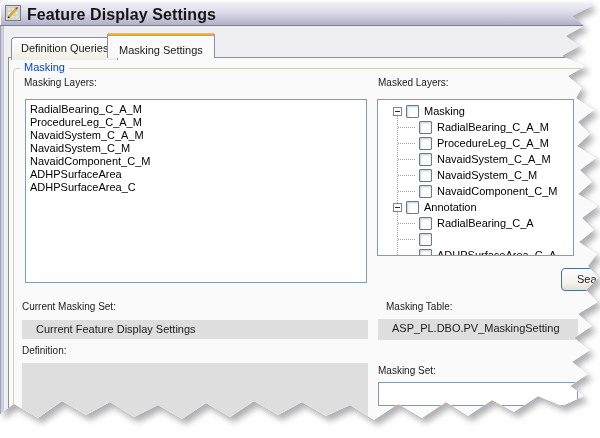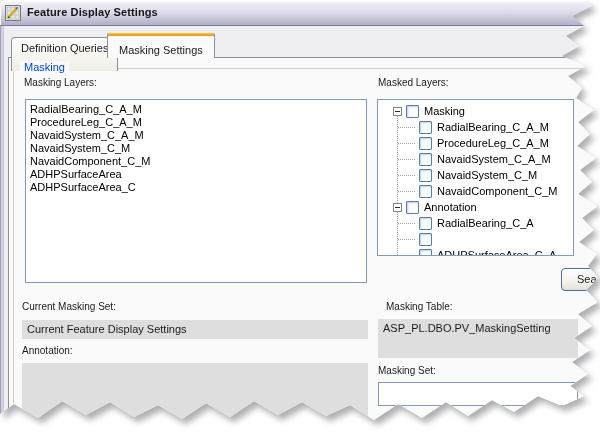--- a/index.html
+++ b/index.html
@@ -17,29 +17,29 @@
       422px 418px,398px 404px,374px 420px,350px 405px,326px 416px,302px 402px,278px 415px,
       254px 401px,230px 417px,206px 403px,182px 419px,158px 405px,134px 417px,110px 402px,
       86px 415px,62px 401px,38px 418px,14px 404px,0px 414px);}
 
   
   .titlebar{position:absolute;left:0;top:0;width:600px;height:26px;
     background:linear-gradient(180deg,#FDFDFE 0%,#EDECf4 18%,#D8D7E6 55%,#BDBCD2 85%,#B2B1C9 100%);
     border-bottom:1px solid #7C7BA0;border-radius:7px 0 0 0;
     box-shadow:inset 0 1px 0 #ffffff, inset 1px 0 0 #ffffff;}
   .title-icon{position:absolute;left:5px;top:5px;width:16px;height:16px;}
-  .title-text{position:absolute;left:27px;top:6px;font-size:11px;font-weight:bold;color:#151515;letter-spacing:.1px;}
+  .title-text{position:absolute;left:27px;top:6px;font-size:16px;font-weight:bold;color:#151515;letter-spacing:.1px;}
   .frame-left{position:absolute;left:0;top:26px;width:4px;height:412px;
     background:linear-gradient(90deg,#8E8CAA 0%,#DCDBE8 45%,#C2C1D4 100%);}
 
   
   .page{position:absolute;left:8px;top:57px;width:592px;height:381px;
     background:#FAFAFB;border:1px solid #8A9195;}
   .tab{position:absolute;font-size:11px;color:#1a1a1a;text-align:center;cursor:default;}
-  .tab-inactive{left:11px;top:37px;height:34px;line-height:20px;padding:0 9px;
+  .tab-inactive{left:11px;top:37px;height:23px;line-height:20px;padding:0 9px;
     background:linear-gradient(180deg,#FEFEFE,#F0EEE5);
     border:1px solid #8A9195;border-bottom:none;border-radius:4px 4px 0 0;z-index:2;}
   .tab-active{left:107px;top:33px;height:25px;line-height:24px;padding:4px 11px;
     background:#FAFAFB;border:1px solid #8A9195;border-bottom:none;border-radius:4px 4px 0 0;z-index:3;}
   .tab-active::before{content:"";position:absolute;left:-1px;right:-1px;top:-1px;height:3px;
     background:linear-gradient(180deg,#FFC73C,#EE9311);border-radius:4px 4px 0 0;
     border-left:1px solid #8A9195;border-right:1px solid #8A9195;}
 
   
   .groupbox{position:absolute;left:13px;top:68px;width:585px;height:368px;
@@ -62,24 +62,24 @@
   .tree-row{position:relative;display:flex;align-items:center;height:16px;white-space:nowrap;}
   .expander{width:9px;height:9px;margin-left:15px;background:#fff;border:1px solid #848484;
     position:relative;flex:0 0 auto;z-index:1;}
   .expander::after{content:"";position:absolute;left:1px;top:3px;width:5px;height:1px;background:#2b2b2b;}
   .h-conn{width:17px;height:0;border-top:1px dotted #A5A5A5;margin-left:20px;flex:0 0 auto;}
   .cbx{width:13px;height:13px;background:#fff;border:1px solid #587FA8;border-radius:1px;
     box-shadow:inset 1px 1px 2px rgba(120,144,176,.45);margin:0 5px 0 4px;flex:0 0 auto;}
   .tree-label{font-size:11px;color:#000;}
 
   
-  .readonly{position:absolute;background:#DEDEDE;font-size:11px;color:#1a1a1a;padding:3px 5px;overflow:hidden;}
+  .readonly{position:absolute;background:#DEDEDE;font-size:11px;color:#1a1a1a;padding:3px 14px;overflow:hidden;}
   .ro-current{left:22px;top:320px;width:346px;height:19px;}
   .ro-desc{left:22px;top:363px;width:346px;height:57px;}
-  .ro-table{left:378px;top:319px;width:200px;height:39px;}
+  .ro-table{left:378px;top:319px;width:200px;height:21px;}
   .text-input{position:absolute;left:378px;top:382px;width:200px;height:24px;background:#fff;
     border:1px solid #7F9DB9;font-size:11px;padding:3px 4px;}
 
   
   .xp-button{position:absolute;left:561px;top:268px;width:70px;height:23px;
     background:linear-gradient(180deg,#FEFEFE 0%,#F4F3EE 60%,#E3E1D6 100%);
     border:1px solid #4A6FA5;border-radius:4px;font-size:11px;color:#1a1a1a;
     text-align:left;padding:0 0 0 15px;line-height:21px;
     box-shadow:inset 0 1px 0 #fff;}
 </style>
@@ -116,21 +116,21 @@
         <div class="list-item">NavaidSystem_C_A_M</div>
         <div class="list-item">NavaidSystem_C_M</div>
         <div class="list-item">NavaidComponent_C_M</div>
         <div class="list-item">ADHPSurfaceArea</div>
         <div class="list-item">ADHPSurfaceArea_C</div>
       </div>
 
     <div class="fieldlabel" style="left:22px;top:301px;">Current Masking Set:</div>
     <div class="readonly ro-current">Current Feature Display Settings</div>
 
-    <div class="fieldlabel" style="left:22px;top:345px;">Annotation:</div>
+    <div class="fieldlabel" style="left:22px;top:345px;">Definition:</div>
     <div class="readonly ro-desc"></div>
 
     <div class="fieldlabel" style="left:378px;top:77px;">Masked Layers:</div>
     <div class="treebox">
       <div class="tree-inner">
         <div class="vline"></div>
       <div class="tree-row">
             <span class="expander"></span>
             <span class="cbx"></span>
             <span class="tree-label">Masking</span>

